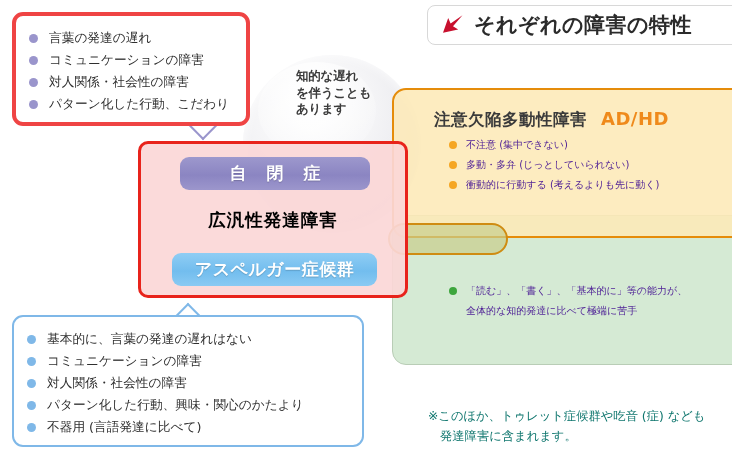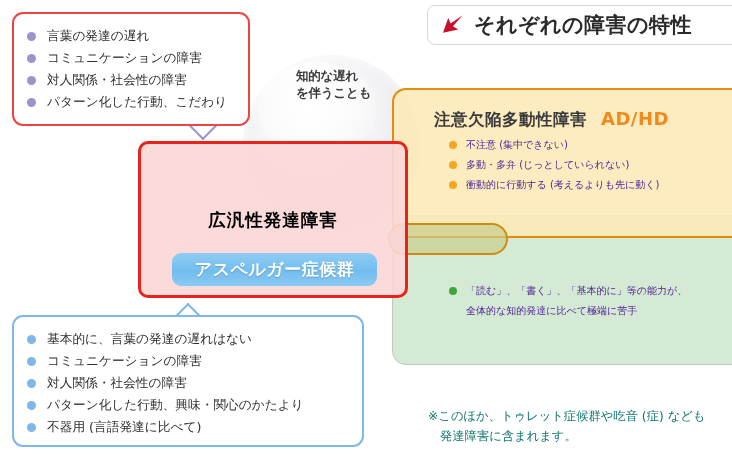--- a/index.html
+++ b/index.html
@@ -195,21 +195,21 @@
     content: "";
     position: absolute;
     left: 1px; top: 7px;
     width: 9px; height: 9px;
     border-radius: 50%;
   }
 
   .callout-top {
     left: 12px; top: 12px;
     width: 238px; height: 114px;
-    border: 2px solid #ef4444;
+    border: 4px solid #ef4444;
   }
   .callout-top ul { margin: 11px 0 0 12px; }
   .callout-top li::before { background: #9a95cc; }
 
   .callout-bottom {
     left: 12px; top: 315px;
     width: 352px; height: 132px;
     border: 2px solid #7fb8e8;
   }
   .callout-bottom ul { margin: 11px 0 0 12px; }
@@ -272,20 +272,21 @@
 </head>
 <body>
 
 <div id="canvas">
 
   <div class="gray-circle main"></div>
   <div class="gray-circle gloss"></div>
   <div class="circle-text">
     <div>知的な遅れ</div>
     <div>を伴うことも</div>
+    <div>あります</div>
   </div>
 
   <div class="ld-box"></div>
 
   <div class="adhd-box"></div>
   <div class="overlap-stub"></div>
 
   <div class="panel-head adhd-head">
     <span class="jp">注意欠陥多動性障害</span><span class="abbr">AD/HD</span>
   </div>
@@ -294,20 +295,21 @@
     <li>多動・多弁 (じっとしていられない)</li>
     <li>衝動的に行動する (考えるよりも先に動く)</li>
   </ul>
 
   <ul class="panel-list ld-list">
     <li>「読む」、「書く」、「基本的に」等の能力が、</li>
     <li class="cont">全体的な知的発達に比べて極端に苦手</li>
   </ul>
 
   <div class="pdd-box"></div>
+  <div class="pill pill-autism">自 閉 症</div>
   <div class="pdd-label">広汎性発達障害</div>
   <div class="pill pill-asperger">アスペルガー症候群</div>
 
   <div class="tail tail-top"></div>
   <div class="callout callout-top">
     <ul>
       <li>言葉の発達の遅れ</li>
       <li>コミュニケーションの障害</li>
       <li>対人関係・社会性の障害</li>
       <li>パターン化した行動、こだわり</li>

